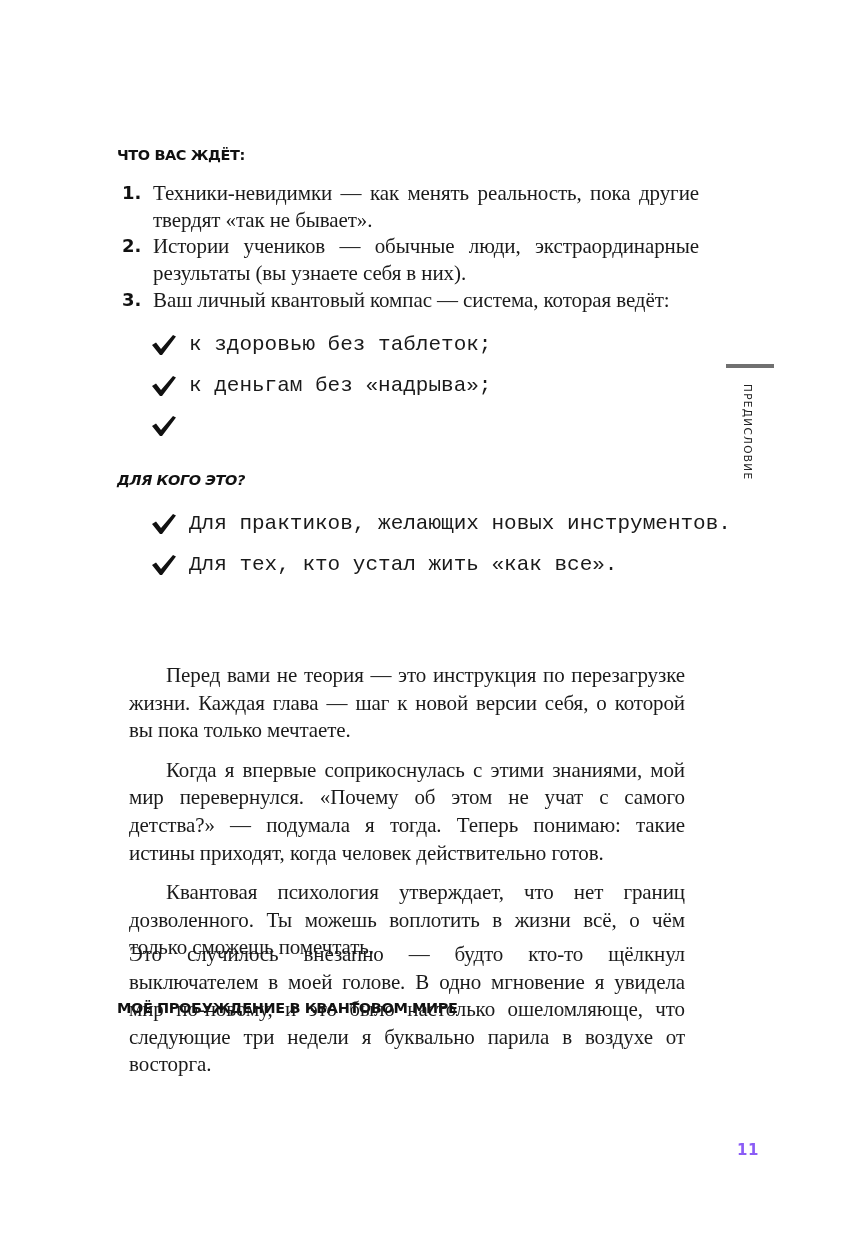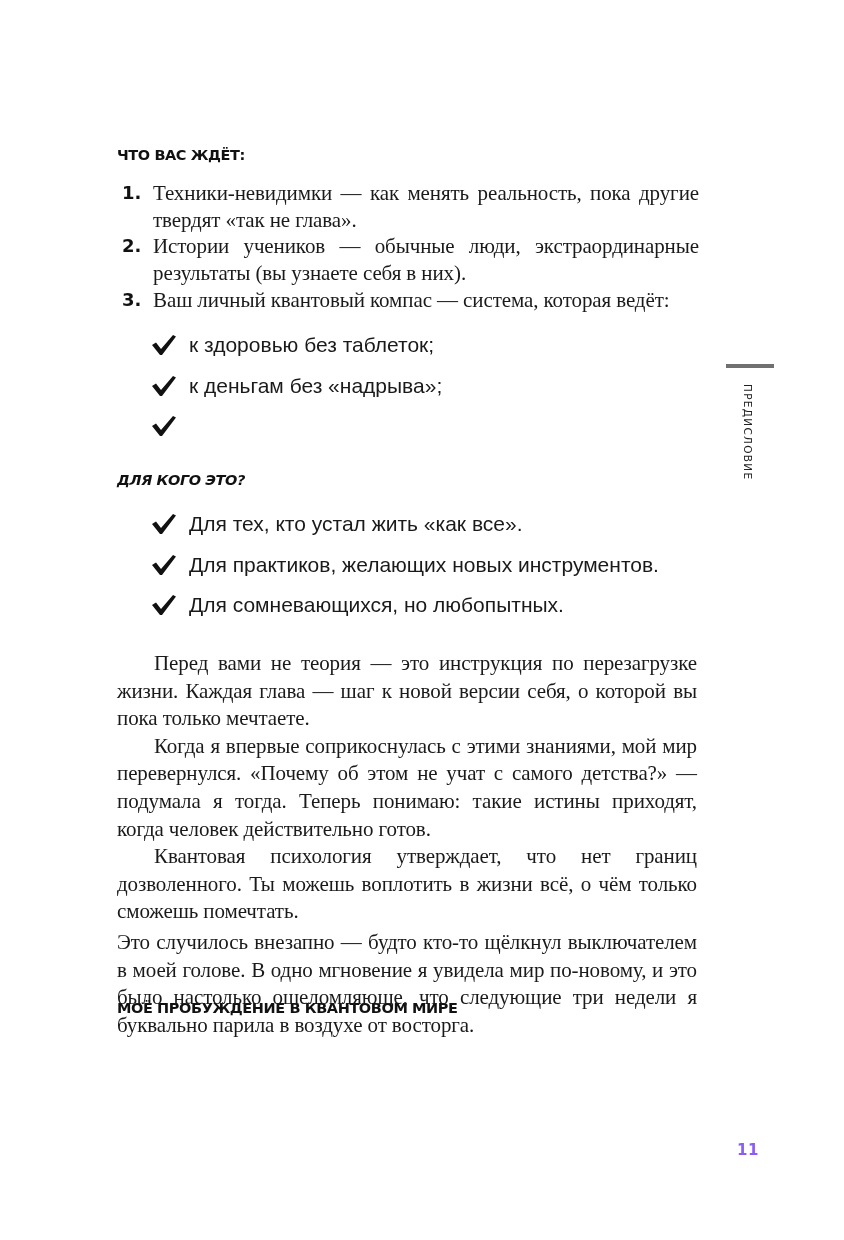--- a/index.html
+++ b/index.html
@@ -64,21 +64,21 @@
       color: #111;
     }
 
     
     .checklist {
       position: absolute;
       left: 150px;
       margin: 0;
       padding: 0;
       list-style: none;
-      font-family: Liberation Sans, sans-serif;
+      font-family: Liberation Mono, monospace;
       font-size: 21px;
     }
     .checklist li {
       position: relative;
       height: 40.5px;
       line-height: 30px;
       padding-left: 39px;
       white-space: nowrap;
     }
     .checklist .check {
@@ -96,21 +96,21 @@
       position: absolute;
       left: 117px;
       width: 580px;
       font-family: "Liberation Serif", "DejaVu Serif", serif;
       font-size: 21px;
       line-height: 27.6px;
       text-align: justify;
       text-align-last: left;
       letter-spacing: -0.1px;
     }
-    .prose p { margin: 0; }
+    .prose p { margin: 12px; }
     .prose p.indent { text-indent: 37px; }
     #prose1 { top: 650px; }
     #prose2 { top: 929px; }
 
     
     .side-bar {
       position: absolute;
       left: 726px;
       top: 364px;
       width: 48px;
@@ -141,21 +141,21 @@
 </head>
 <body>
 
 <div class="page">
 
   <h2 class="heading" id="h1">ЧТО ВАС ЖДЁТ:</h2>
 
   <ol class="numlist">
     <li>
       <span class="num">1.</span>
-      <span>Техники-невидимки — как менять реальность, пока другие твердят «так не глава».</span>
+      <span>Техники-невидимки — как менять реальность, пока другие твердят «так не бывает».</span>
     </li>
     <li>
       <span class="num">2.</span>
       <span>Истории учеников — обычные люди, экстраординарные результаты (вы узнаете себя в них).</span>
     </li>
     <li>
       <span class="num">3.</span>
       <span>Ваш личный квантовый компас — система, которая ведёт:</span>
     </li>
   </ol>
@@ -180,33 +180,27 @@
     </li>
   </ul>
 
   <h2 class="heading" id="h2">ДЛЯ КОГО ЭТО?</h2>
 
   <ul class="checklist" id="checks2">
     <li>
       <svg class="check" viewBox="0 0 26 22">
           <path d="M1 11 L5 8.5 L10 15 L22 1 L25 2.5 L11 21 L9 21 Z" fill="#111"></path>
         </svg>
+      <span>Для практиков, желающих новых инструментов.</span>
+    </li>
+    <li>
+      <svg class="check" viewBox="0 0 26 22">
+          <path d="M1 11 L5 8.5 L10 15 L22 1 L25 2.5 L11 21 L9 21 Z" fill="#111"></path>
+        </svg>
       <span>Для тех, кто устал жить «как все».</span>
-    </li>
-    <li>
-      <svg class="check" viewBox="0 0 26 22">
-          <path d="M1 11 L5 8.5 L10 15 L22 1 L25 2.5 L11 21 L9 21 Z" fill="#111"></path>
-        </svg>
-      <span>Для практиков, желающих новых инструментов.</span>
-    </li>
-    <li>
-      <svg class="check" viewBox="0 0 26 22">
-          <path d="M1 11 L5 8.5 L10 15 L22 1 L25 2.5 L11 21 L9 21 Z" fill="#111"></path>
-        </svg>
-      <span>Для сомневающихся, но любопытных.</span>
     </li>
   </ul>
 
   <div class="prose" id="prose1">
     <p class="indent">Перед вами не теория — это инструкция по перезагрузке жизни. Каждая глава — шаг к новой версии себя, о которой вы пока только мечтаете.</p>
     <p class="indent">Когда я впервые соприкоснулась с этими знаниями, мой мир перевернулся. «Почему об этом не учат с самого детства?» — подумала я тогда. Теперь понимаю: такие истины приходят, когда человек действительно готов.</p>
     <p class="indent">Квантовая психология утверждает, что нет границ дозволенного. Ты можешь воплотить в жизни всё, о чём только сможешь помечтать.</p>
   </div>
 
   <h2 class="heading" id="h3">МОЁ ПРОБУЖДЕНИЕ В КВАНТОВОМ МИРЕ</h2>

